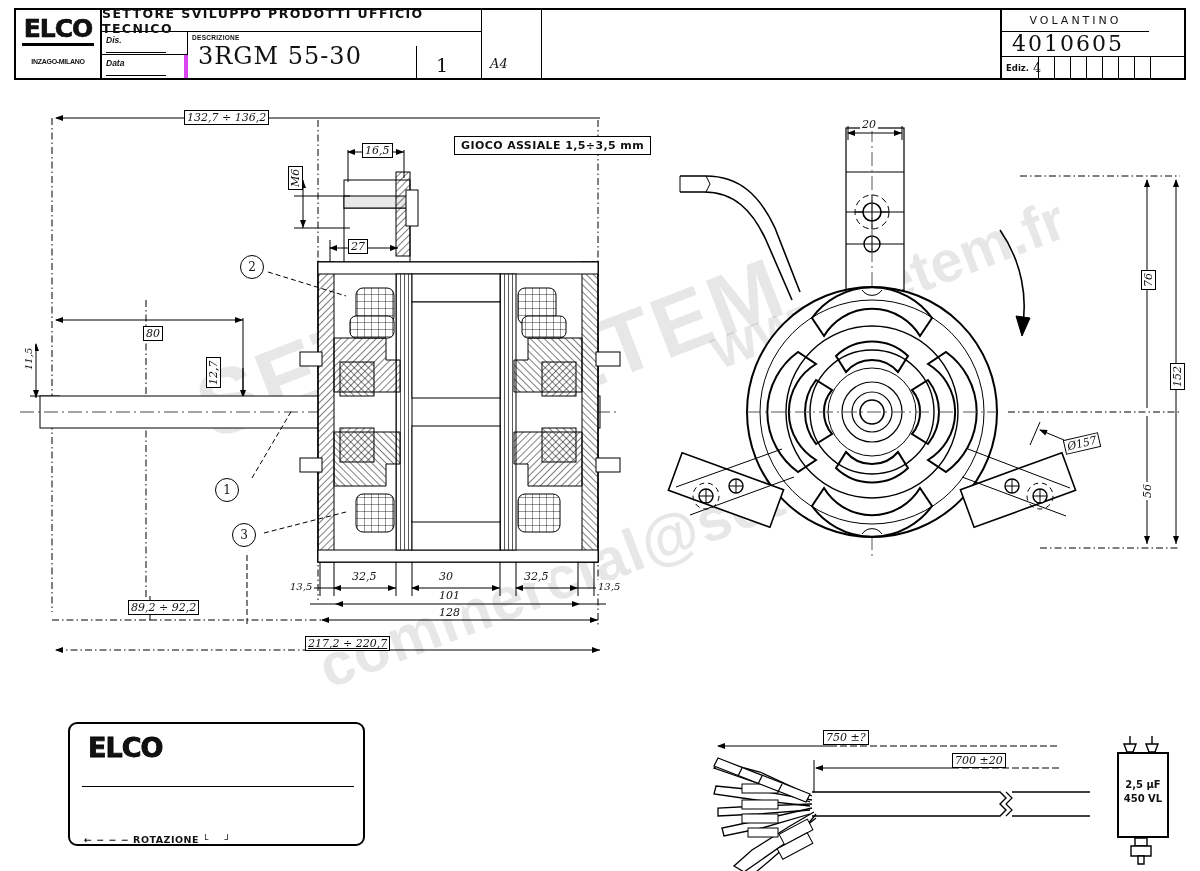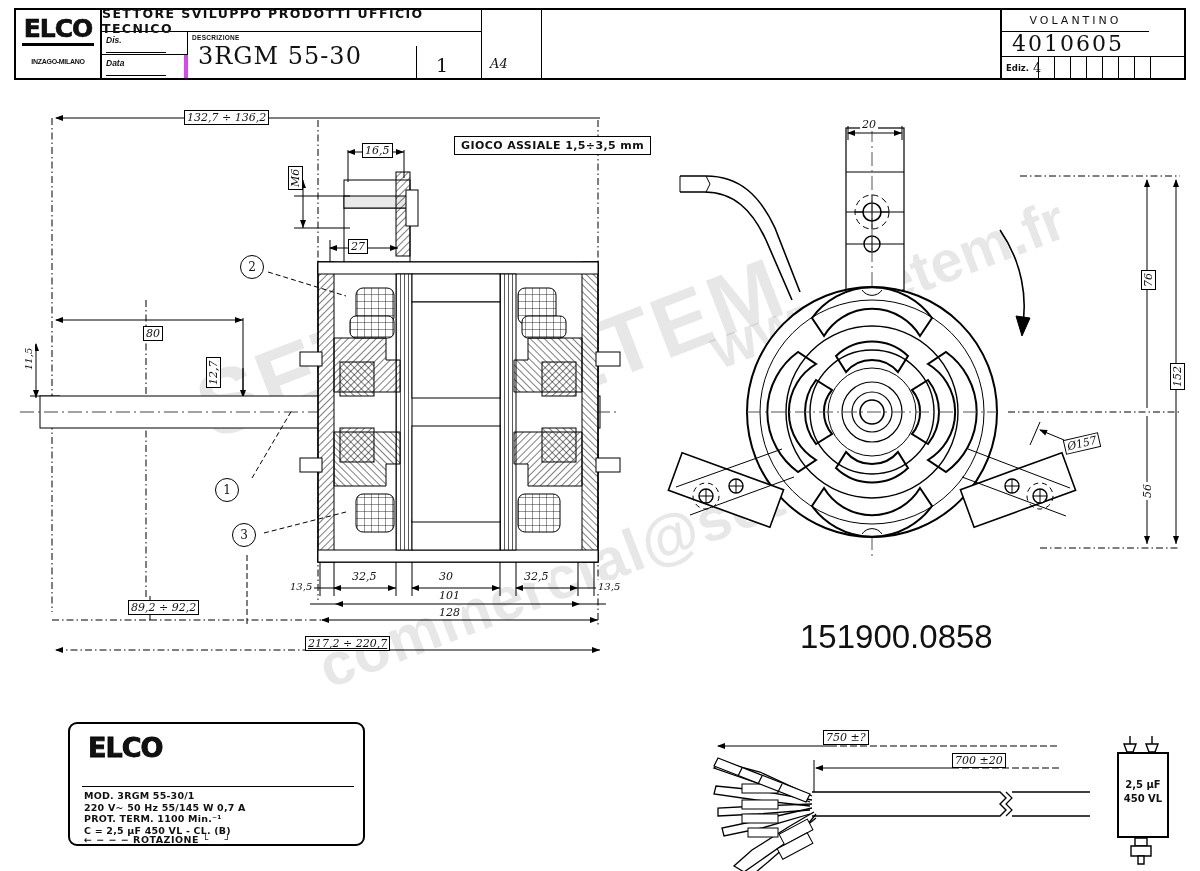--- a/index.html
+++ b/index.html
@@ -482,31 +482,24 @@
 
   <div class="dim" style="left:823px;top:730px;">750 ±?</div>
   <div class="dim" style="left:952px;top:753px;">700 ±20</div>
 
   <div class="note" style="left:454px;top:136px;">GIOCO ASSIALE 1,5÷3,5 mm</div>
 
   <div class="balloon" style="left:240px;top:255px;">2</div>
   <div class="balloon" style="left:215px;top:478px;">1</div>
   <div class="balloon" style="left:232px;top:523px;">3</div>
 
-  <div class="partno">151900.0858</div>
 
   <div class="plate">
     <div class="plate-elco">ELCO</div>
     <div class="plate-rule"></div>
-    <div class="plate-specs">
-      <div>MOD. 3RGM 55-30/1</div>
-      <div>220 V~ 50 Hz 55/145 W 0,7 A</div>
-      <div>PROT. TERM. 1100 Min.⁻¹</div>
-      <div>C = 2,5 µF 450 VL - CL. (B)</div>
-    </div>
     <div class="plate-rot">
       <span>←&nbsp;−&nbsp;−&nbsp;−</span>
       <span>ROTAZIONE</span>
       <span>└___┘</span>
     </div>
   </div>
 
   <div class="cap"></div>
   <div class="cap-txt">
     <div>2,5 µF</div>

